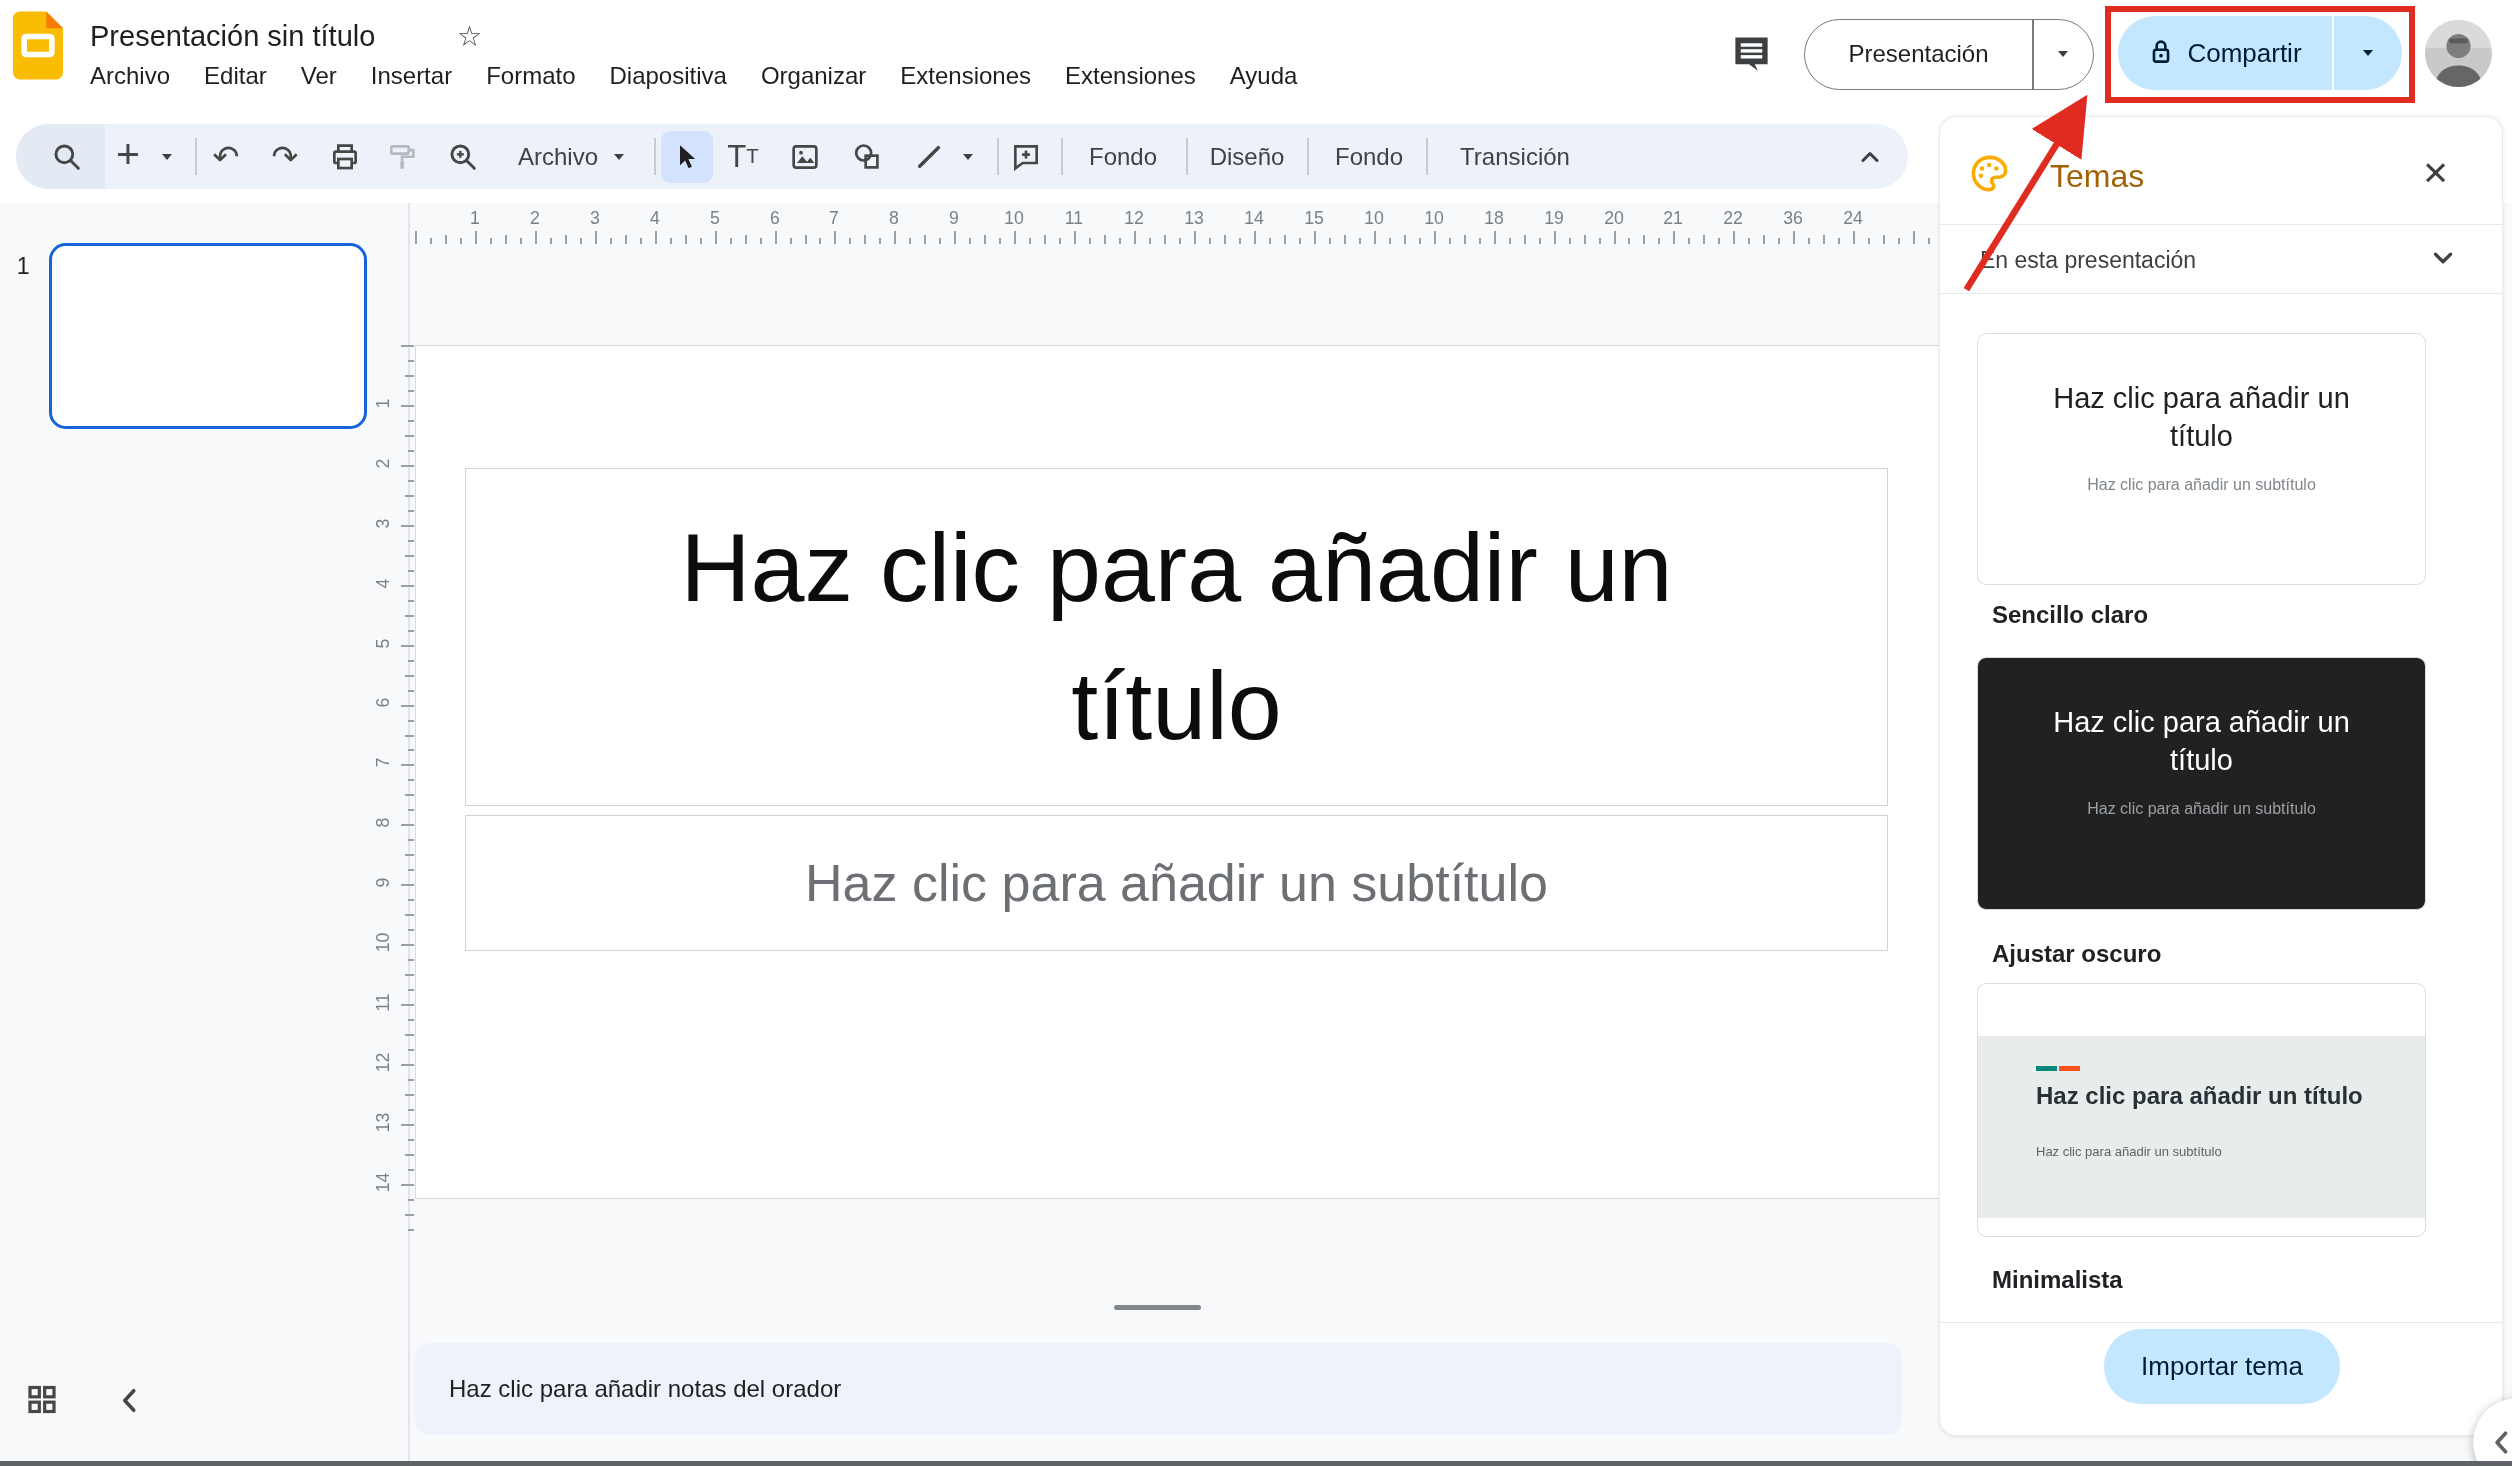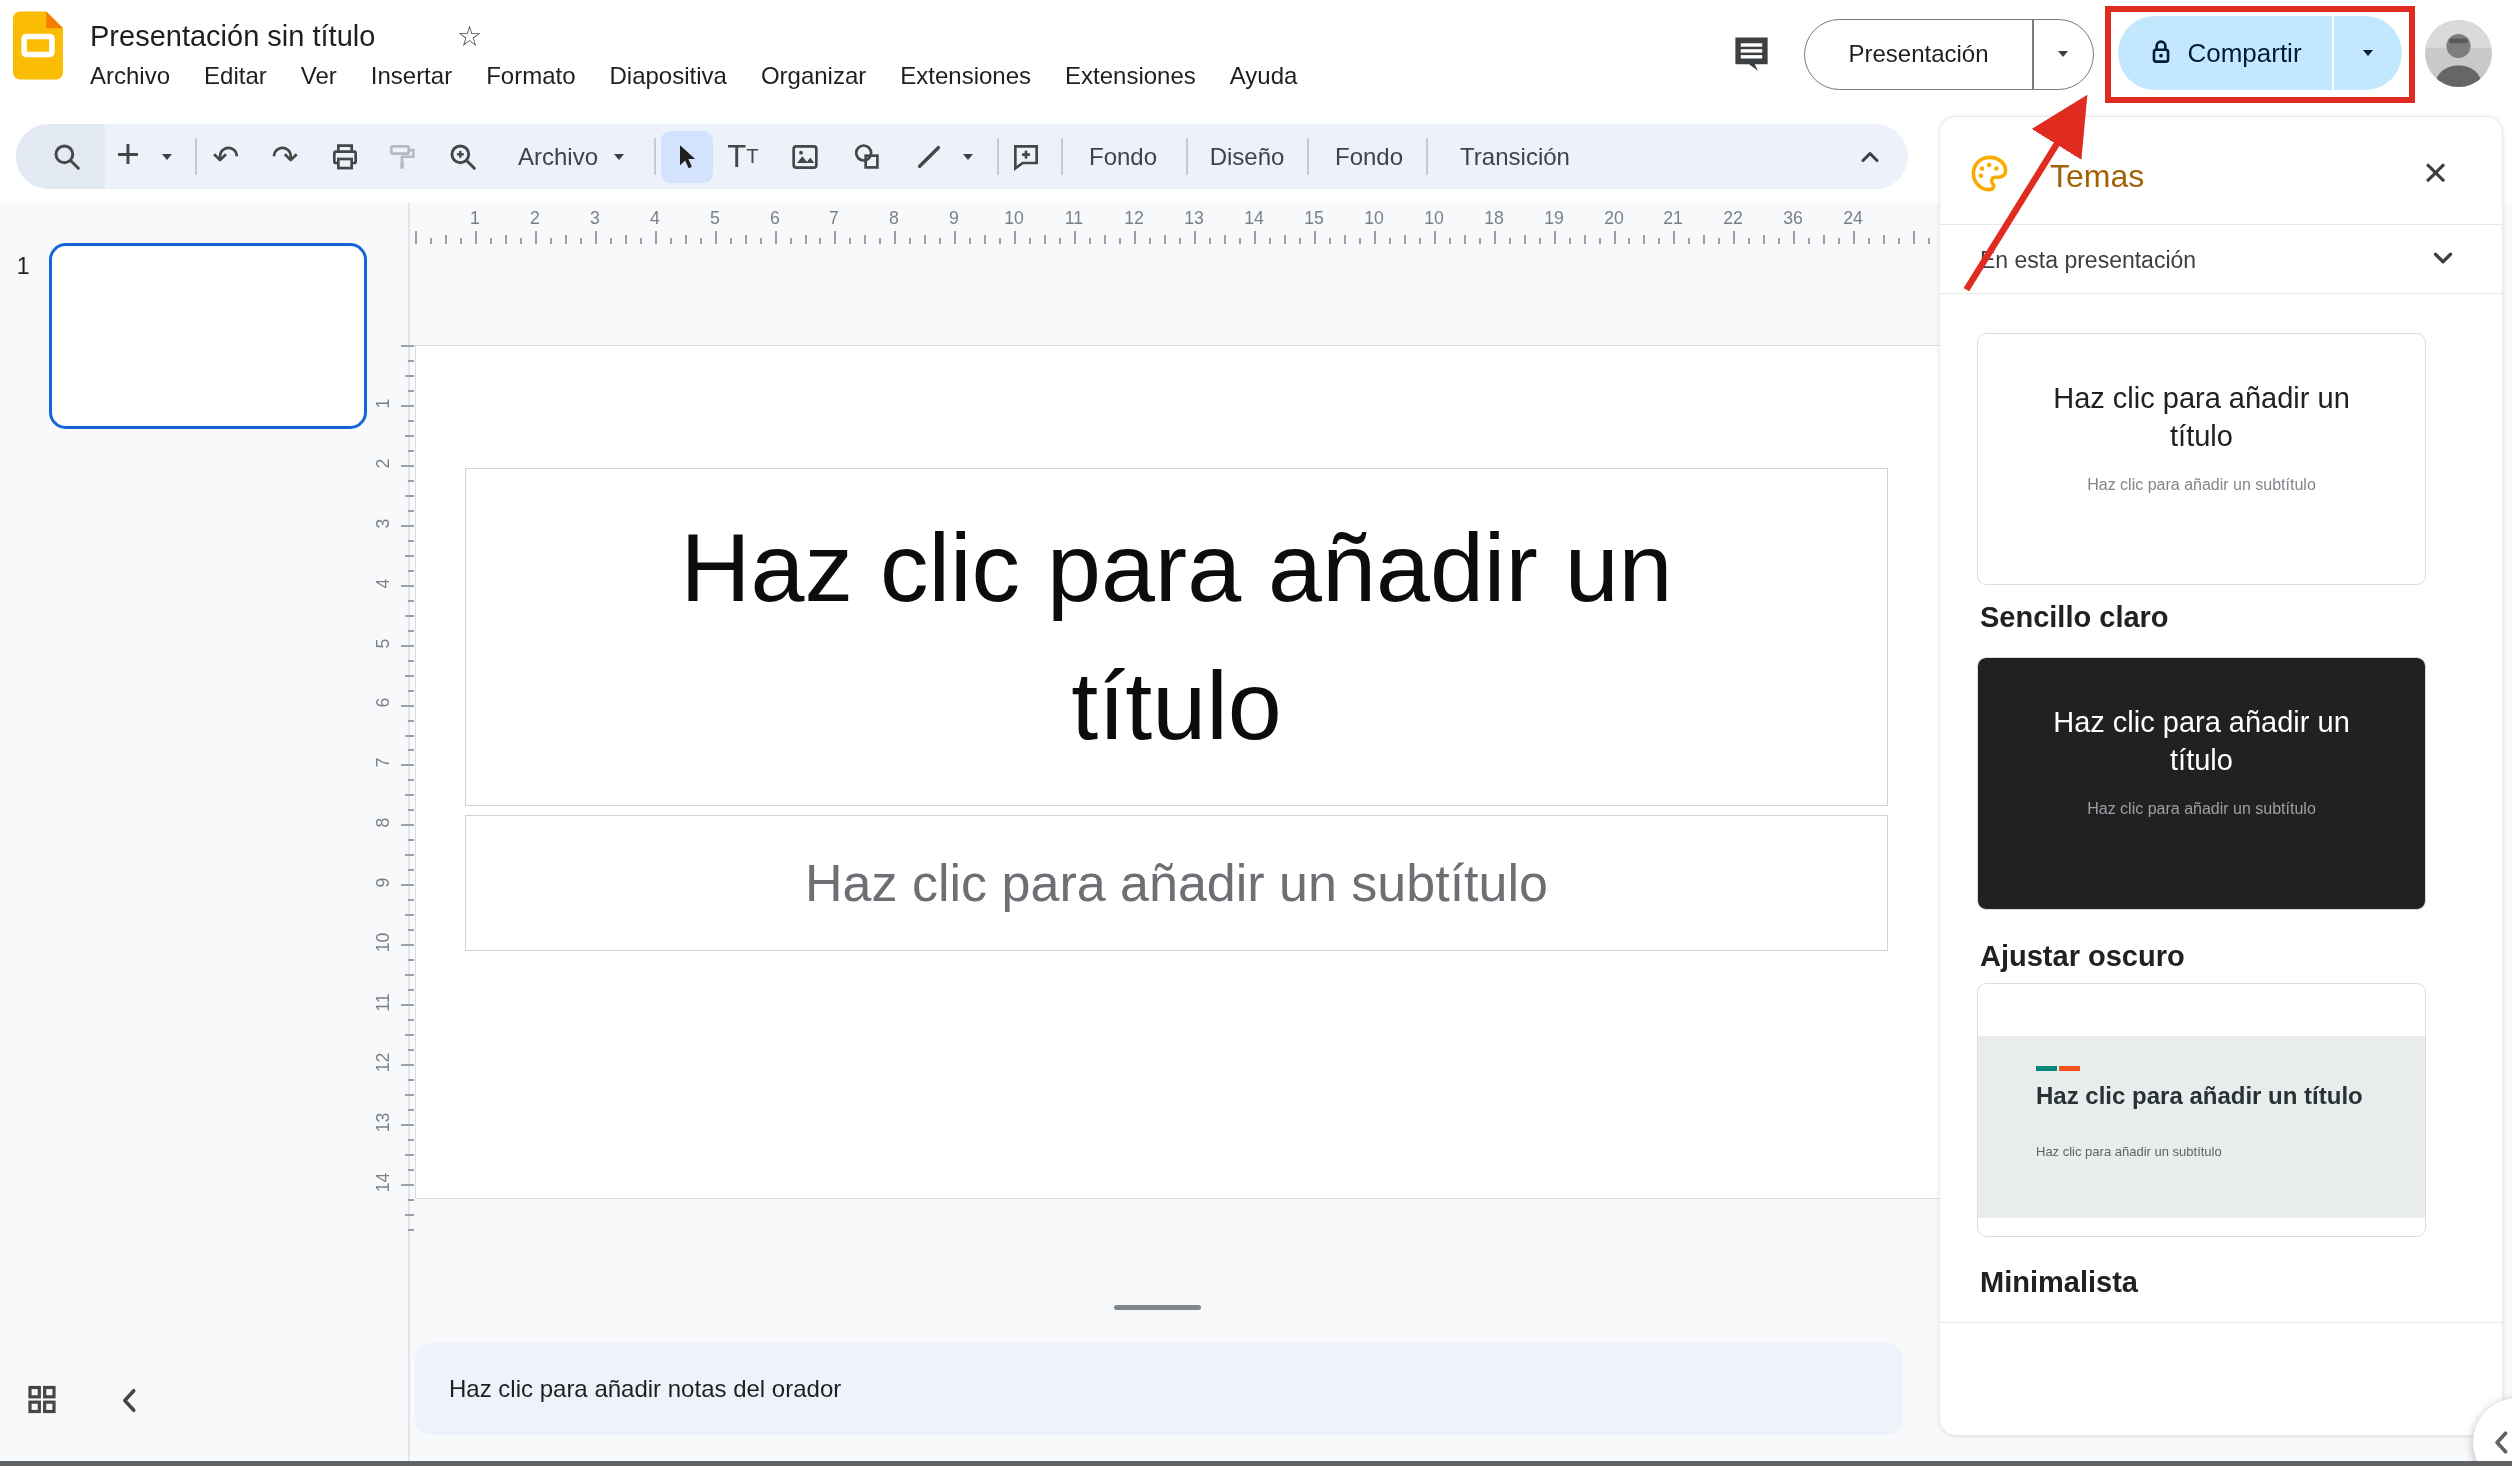--- a/index.html
+++ b/index.html
@@ -52,21 +52,21 @@
   .panel { background:#fff; border:0.9px solid #e8eaed; border-radius:16.7px;
            box-shadow:0 0.9px 3.7px rgba(60,64,67,.12); }
   .panel-title { font-size:32px; color:#a16207; }
   .panel-divider { position:absolute; left:0; width:100%; height:0.9px; background:#e7e8eb; }
   .section-label { font-size:23px; color:#3c4043; }
   .theme-card { position:absolute; left:37px; width:449px; border:1.9px solid #dadce0; border-radius:9.3px; overflow:hidden; cursor:pointer; }
   .tc-light { background:#fff; }
   .tc-dark { background:#212121; }
   .card-title { font-size:29px; line-height:1.3; text-align:center; padding:0 45px; margin-top:46px; }
   .card-sub { font-size:16px; text-align:center; margin-top:20.4px; }
-  .theme-name { position:absolute; left:40px; font-size:29px; font-weight:700; color:#202124; }
+  .theme-name { position:absolute; left:52px; font-size:24px; font-weight:700; color:#202124; }
   .import-btn { background:#c2e7ff; border-radius:37px; border:none; font-size:26px; font-weight:500;
                 color:#001d35; display:flex; align-items:center; justify-content:center; cursor:pointer;
                 font-family:"Liberation Sans", sans-serif; }
 
   
   .anno-box { border:6.5px solid #e02b20; }
 
   .edge-circle { width:89px; height:89px; border-radius:50%; background:#fff;
                  box-shadow:0 1.9px 9.3px rgba(0,0,0,.28); }
   .bottom-bar { background:#5f6368; }
@@ -545,20 +545,21 @@
     <div style="position:absolute;left:0;top:52px;width:100%;height:182px;background:#e8eceb;"></div>
     <div style="position:absolute;left:58px;top:82px;width:21.4px;height:4.6px;background:#00897b;"></div>
     <div style="position:absolute;left:81px;top:82px;width:21.4px;height:4.6px;background:#f4511e;"></div>
     <div style="position:absolute;left:58px;top:98px;font-size:24px;font-weight:700;color:#263238;white-space:nowrap;">Haz clic para añadir un título</div>
     <div style="position:absolute;left:58px;top:160px;font-size:13px;color:#5f6368;">Haz clic para añadir un subtítulo</div>
   </div>
   <div class="theme-name" style="top:1149px;">Minimalista</div>
 
   <div class="panel-divider" style="top:1205px;"></div>
 
+  <button class="import-btn abs" style="left:164px;top:1212px;width:236px;height:75px;">Importar tema</button>
 </div>
 
 <div class="abs anno-box" style="left:2105px;top:5.6px;width:310px;height:97px;"></div>
 <svg class="abs" style="left:1932px;top:88px;" width="223" height="223" viewBox="0 0 240 240">
   <defs>
     <marker id="arrowhead" markerWidth="9" markerHeight="9" refX="6.5" refY="4.5" orient="auto">
       <path d="M0,0 L9,4.5 L0,9 z" fill="#e02b20"></path>
     </marker>
   </defs>
   <line x1="37" y1="217" x2="158" y2="22" stroke="#e02b20" stroke-width="7" marker-end="url(#arrowhead)"></line>

